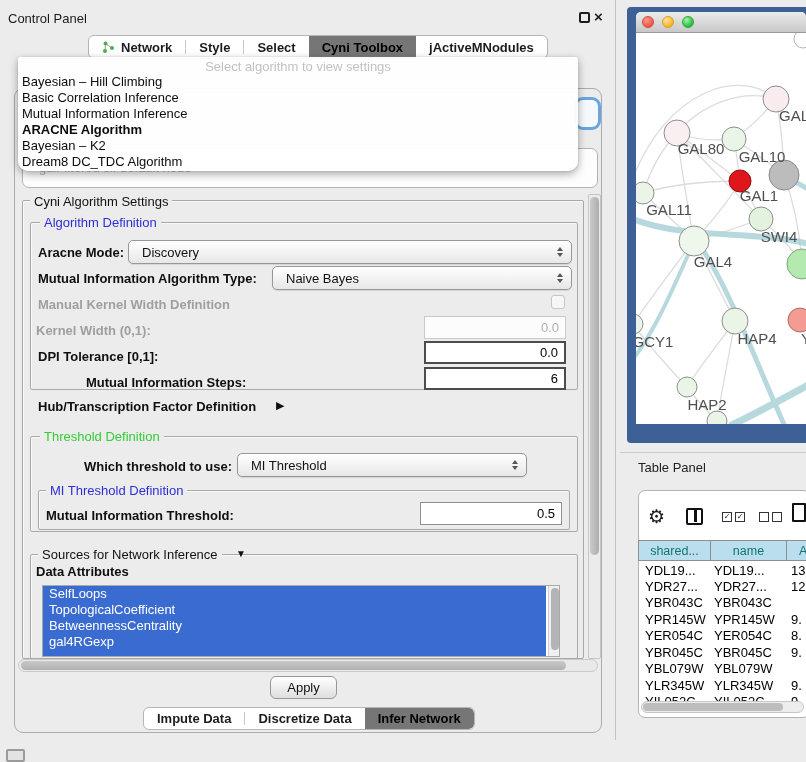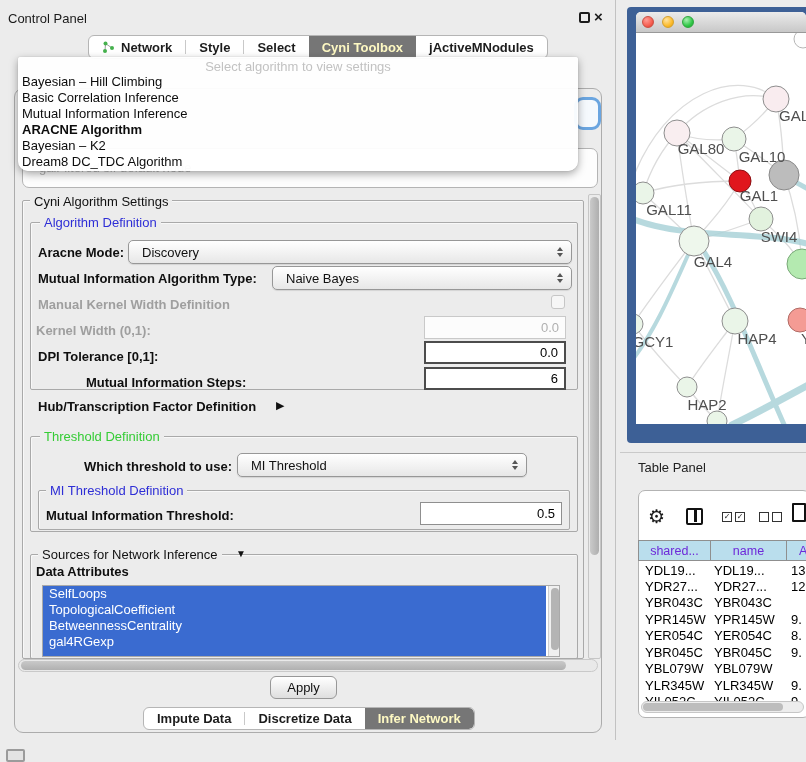--- a/index.html
+++ b/index.html
@@ -12,21 +12,21 @@
 
   
   .cp-window { left:0; top:0; width:616px; height:740px; background:#ececec; border-right:1px solid #c2c2c2; }
   .cp-title { left:8px; top:11px; font-size:13px; color:#1a1a1a; }
   .float-ic { left:579px; top:12px; width:11px; height:11px; border:2px solid #1c1c1c; border-radius:2px; }
   .close-ic { left:594px; top:8px; font-size:15px; font-weight:bold; color:#1c1c1c; }
 
   
   .tabbar { display:flex; align-items:stretch; background:#fff; border:1px solid #b5b5b5; border-radius:6px; font-weight:700; font-size:13px; overflow:hidden; }
   .tab { display:flex; align-items:center; padding:0 13px; color:#1c1c1c; white-space:nowrap; }
-  .tab.sel { background:#767676; color:#fef9c3; }
+  .tab.sel { background:#767676; color:#000000; }
   .tsep { width:1px; background:#c9c9c9; margin:4px 0; }
   .net-ic { width:13px; height:13px; margin-right:6px; }
 
   
   .content-panel { left:14px; top:88px; width:588px; height:645px; border:1px solid #acacac; border-radius:9px; background:#ececec; }
 
   
   .ghost-combo { left:22px; top:148px; width:576px; height:40px; background:#fdfdfd; border:1px solid #b4b4b4; border-radius:7px; line-height:38px; padding-left:16px; color:#b3b3b3; }
   .focus-ring { left:574px; top:97px; width:27px; height:33px; border:3px solid #6aa5e0; border-radius:9px; background:#f5f9fd; }
 
@@ -87,21 +87,21 @@
   
   .hr1 { left:620px; top:452px; width:186px; height:1px; background:#c9c9c9; }
   .tp-title { left:638px; top:460px; font-size:13px; color:#222; }
   .tpanel { left:638px; top:490px; width:172px; height:228px; background:#fff; border:1px solid #b3b3b3; border-radius:7px; }
   .gear { left:648px; top:505px; font-size:19px; color:#1a1a1a; }
   .colsic { left:686px; top:508px; width:17px; height:17px; border:2.5px solid #111; border-radius:2px; }
   .colsic div { position:absolute; left:6px; top:0; width:2.5px; height:12px; background:#111; }
   .cbpair { display:flex; gap:3px; }
   .cbpair span { width:10px; height:10px; border:1.5px solid #333; font-size:8px; line-height:8px; text-align:center; color:#222; }
   .docic { left:792px; top:503px; width:14px; height:19px; border:2px solid #111; border-radius:1px; }
-  .thc { top:540px; height:21px; background:#badeed; border:1px solid #8f8f8f; font-size:12.5px; display:flex; align-items:center; color:#6d28d9; position:absolute; }
+  .thc { top:540px; height:21px; background:#badeed; border:1px solid #8f8f8f; font-size:12.5px; display:flex; align-items:center; color:#0f766e; position:absolute; }
   .rows-clip { left:639px; top:562px; width:171px; height:139px; overflow:hidden; position:absolute; }
   .trw { position:absolute; left:0; width:220px; display:flex; font-size:13px; color:#000; }
   .trw span { display:block; }
   .tc1 { width:71px; padding-left:6px; } .tc2 { width:76px; padding-left:4px; } .tc3 { width:40px; padding-left:5px; }
   .tp-sbh { left:641px; top:701px; width:163px; height:12px; background:#ededed; border:1px solid #c6c6c6; border-radius:6px; }
   .tp-sbh-thumb { left:643px; top:703px; width:140px; height:8px; background:#bdbdbd; border-radius:4px; }
 
   .corner-box { left:6px; top:749px; width:19px; height:13px; border:2px solid #9b9b9b; background:#e3e3e3; border-radius:2px; }
 </style>
 </head>

